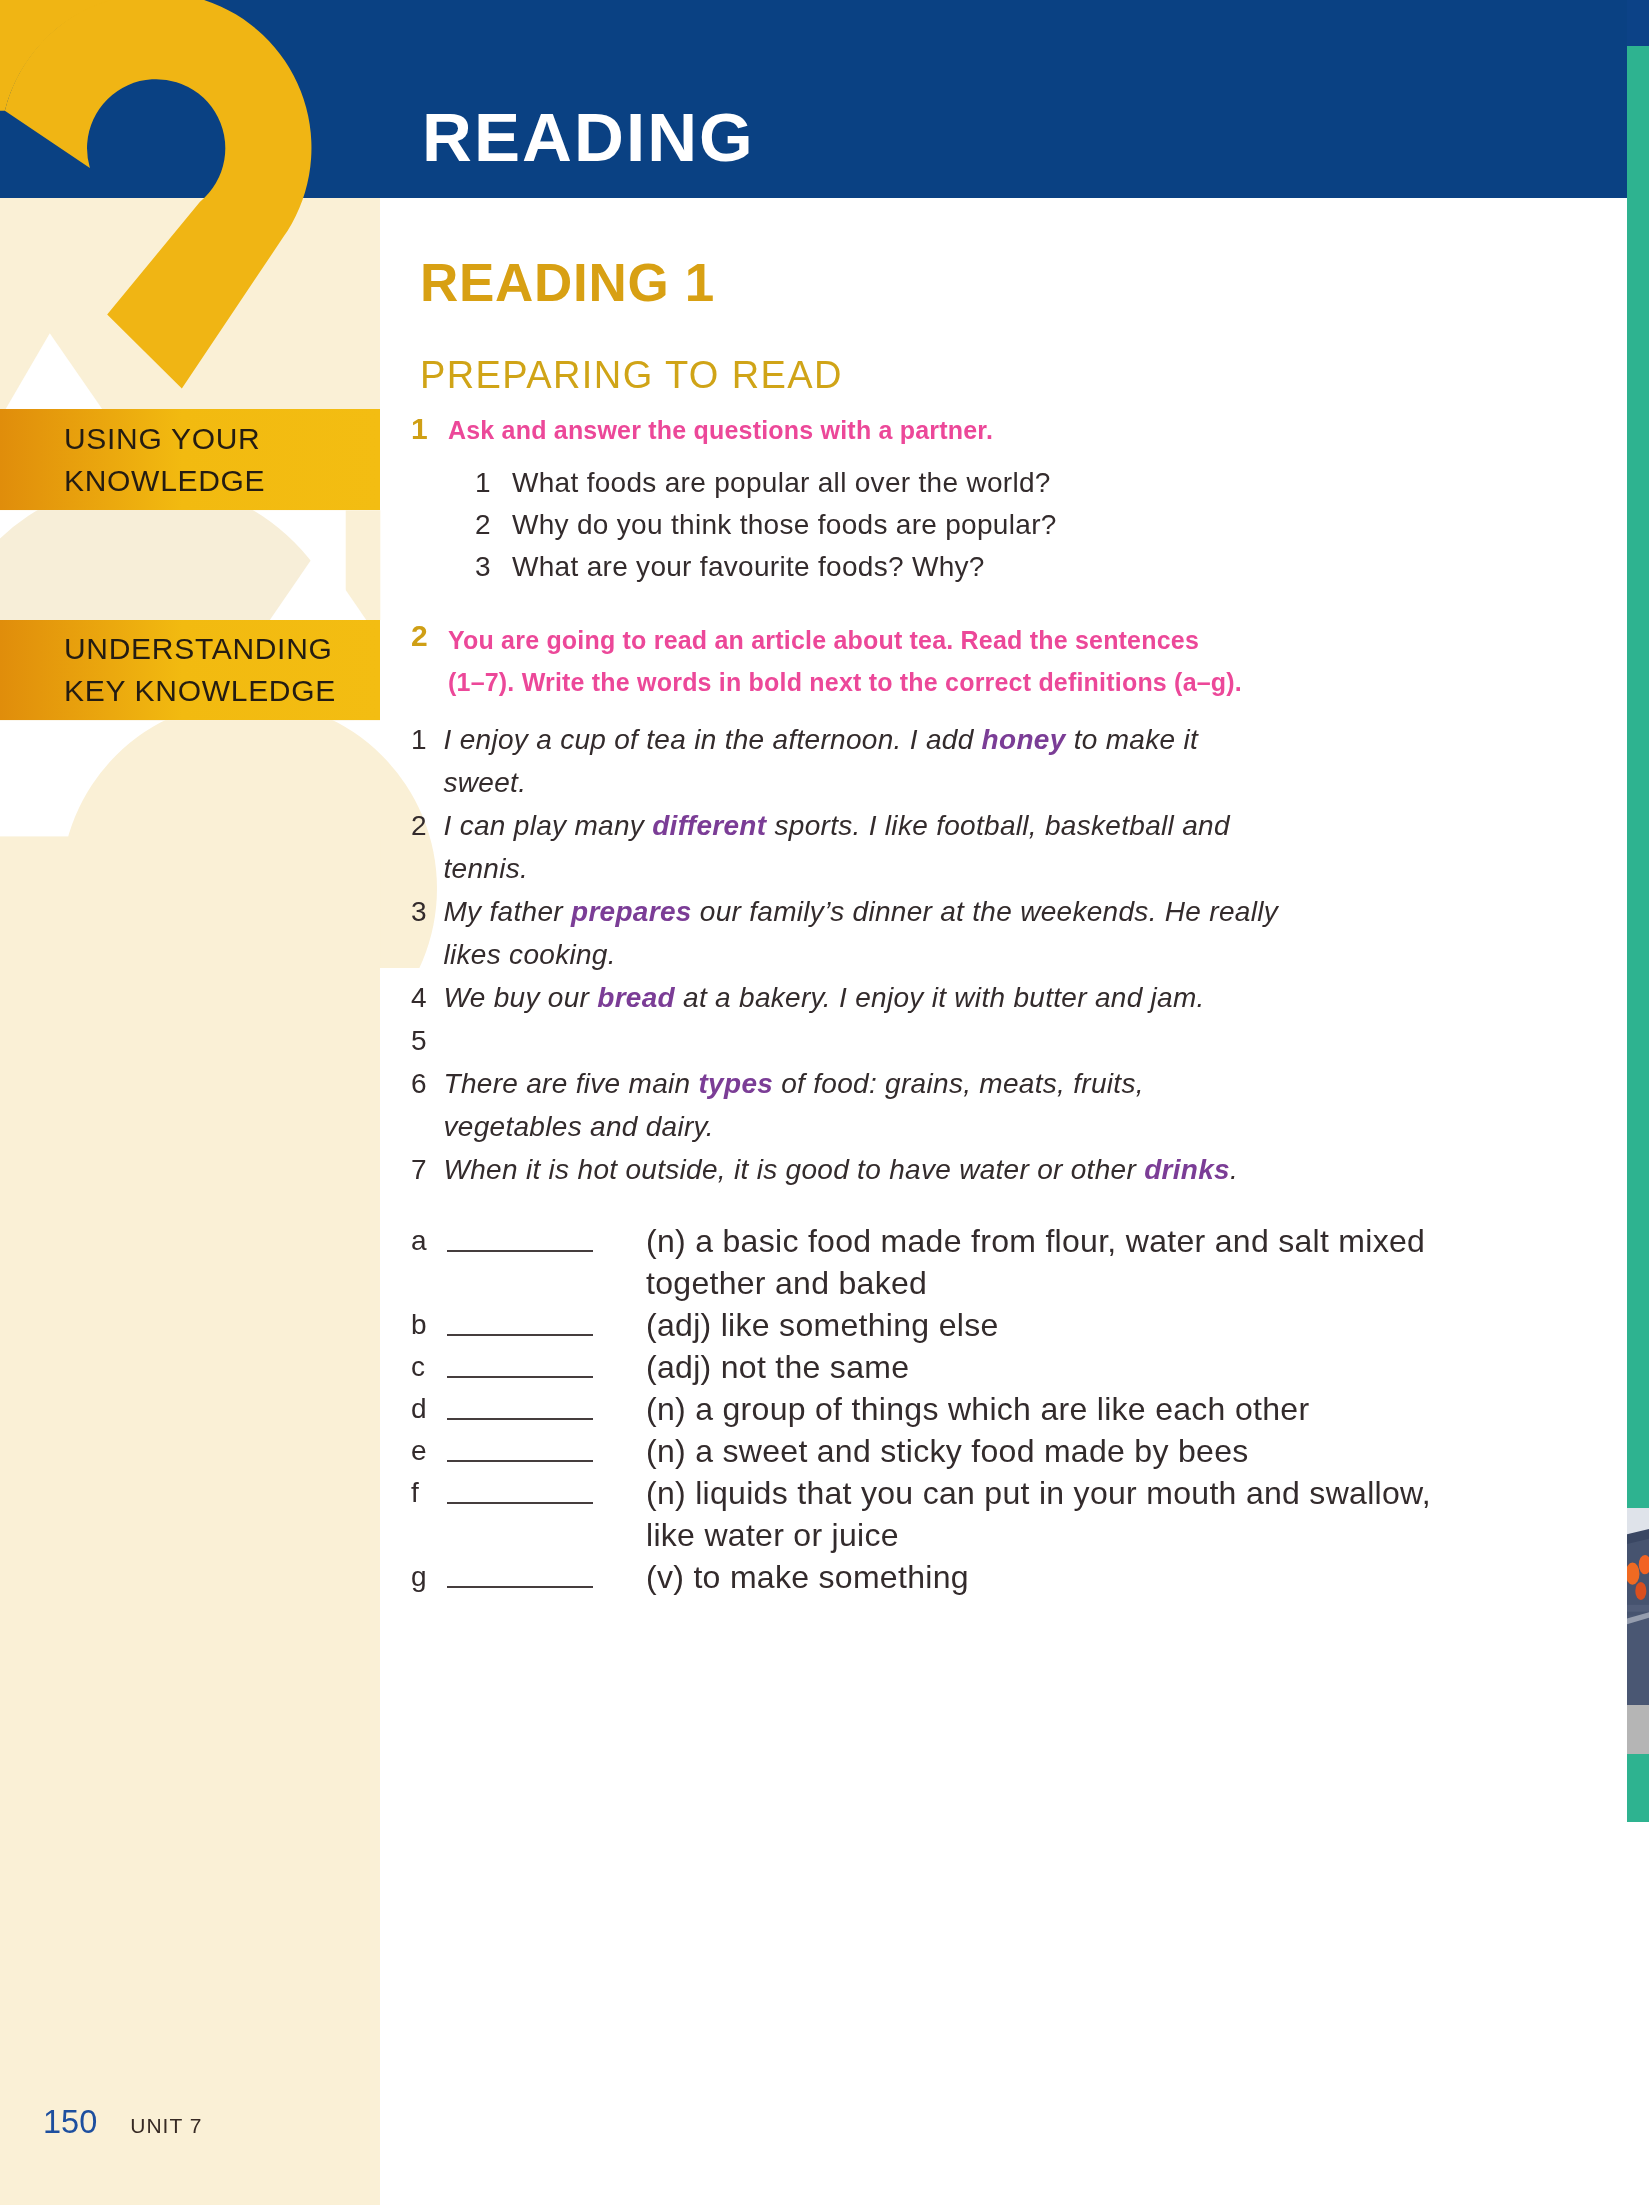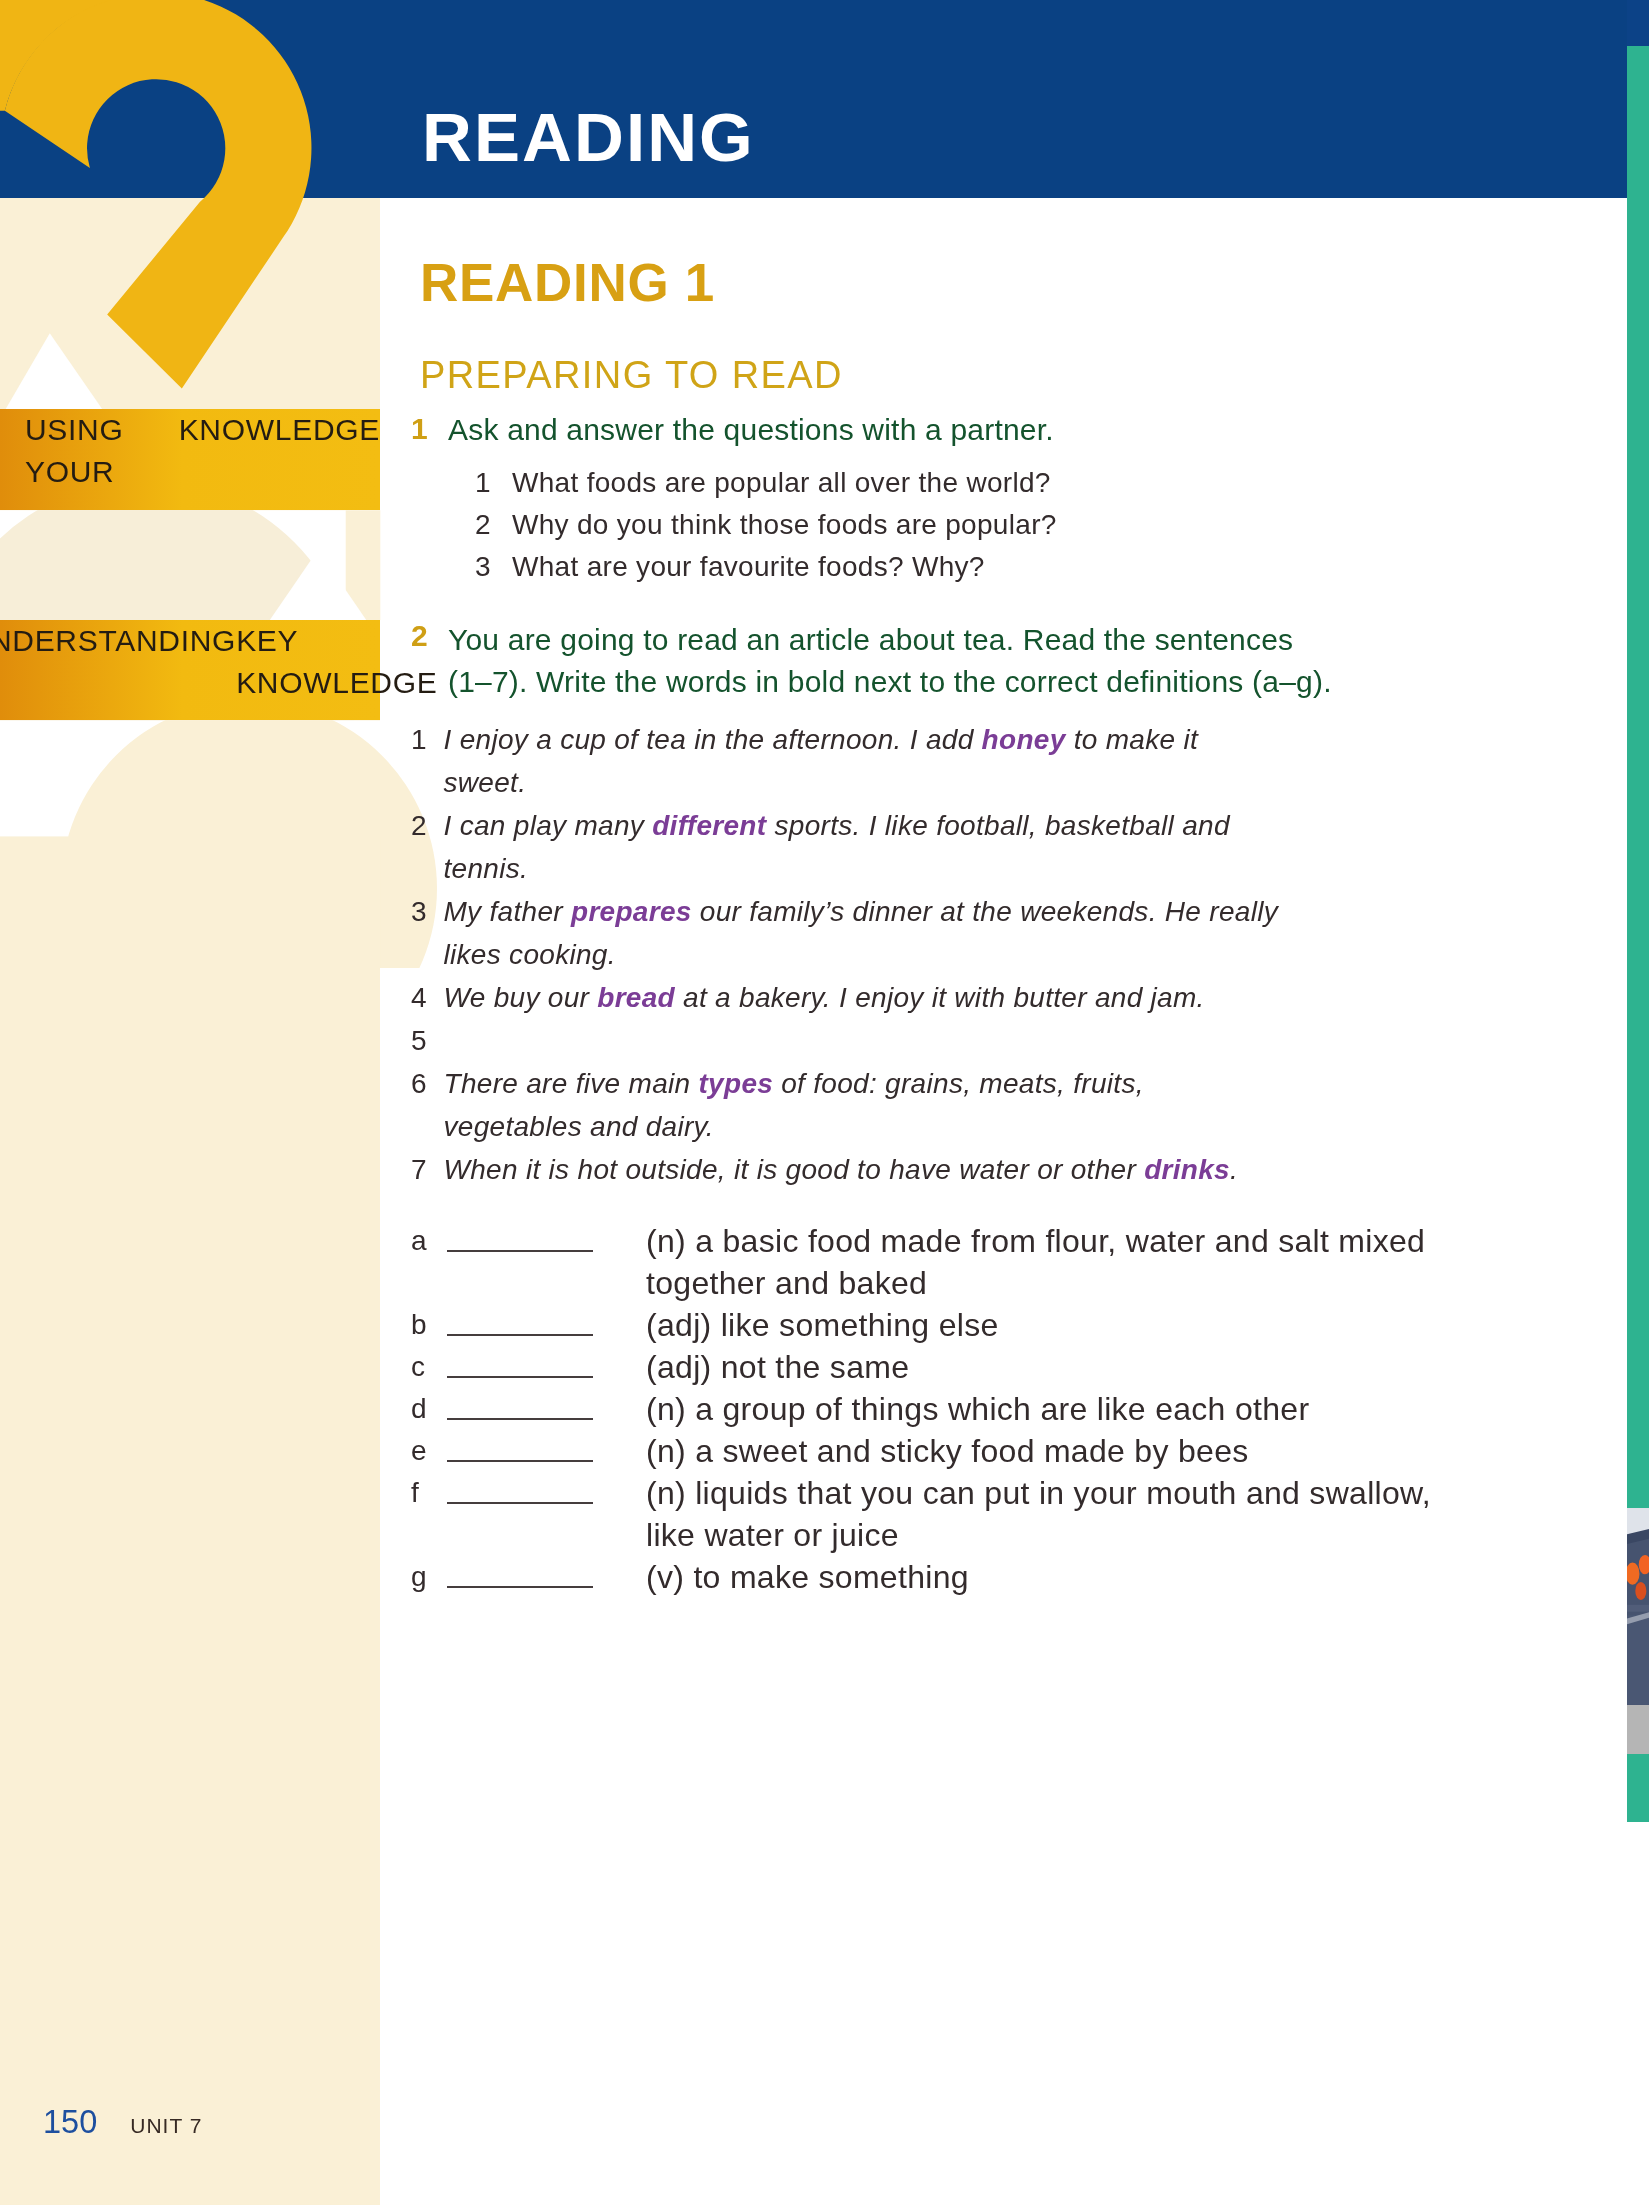--- a/index.html
+++ b/index.html
@@ -8,31 +8,31 @@
   
   .band{position:absolute;left:0;top:0;width:1650px;height:198px;background:#0a4183;}
   .band-title{position:absolute;left:422px;top:98px;font-size:69px;font-weight:bold;
               color:#ffffff;letter-spacing:2.1px;}
   
   .cream-col{position:absolute;left:0;top:198px;width:380px;height:2007px;background:#faf0d6;}
   .deco-svg{position:absolute;left:0;top:0;pointer-events:none;}
   
   .gold-bar{position:absolute;left:0;width:380px;background:linear-gradient(90deg,#e08d0b,#f2ba10 48%,#f3bd12);
             color:#241c12;font-size:30px;line-height:42px;letter-spacing:0.7px;
-            display:flex;flex-direction:row;justify-content:center;padding-left:25px;box-sizing:border-box;}
+            display:flex;flex-direction:column;justify-content:center;padding-left:64px;box-sizing:border-box;}
   .bar1{top:409px;height:101px;}
   .bar2{top:620px;height:100px;}
   
   .reading1{position:absolute;left:420px;top:252px;font-size:53px;font-weight:bold;color:#d8a013;letter-spacing:0.7px;}
   .preparing{position:absolute;left:420px;top:354px;font-size:38px;color:#d0a417;letter-spacing:1.4px;}
   
   .main{position:absolute;left:411px;top:412px;width:1134px;}
   .ex-row{display:flex;margin:0;}
   .ex-num{width:37px;font-size:30px;font-weight:bold;color:#cf9f15;}
-  .ex-text{font-size:30px;font-weight:normal;color:#14532d;letter-spacing:0.2px;line-height:36px;}
+  .ex-text{font-size:25px;font-weight:bold;color:#ec4899;letter-spacing:0.2px;line-height:36px;}
   .questions{margin:14px 0 0 64px;}
   .q-row{display:flex;line-height:42px;}
   .q-num{width:37px;font-size:28px;color:#332b2c;}
   .q-text{font-size:28px;color:#332b2c;letter-spacing:0.3px;}
   .ex2{margin-top:31px;}
   .ex2 .ex-text{line-height:42px;}
   .sentences{margin-top:15px;}
   .s-row{display:flex;line-height:43px;}
   .s-num{width:32.5px;font-size:28px;color:#332b2c;}
   .s-text{font-size:28px;color:#332b2c;letter-spacing:0.3px;max-width:1023px;font-style:italic;}

